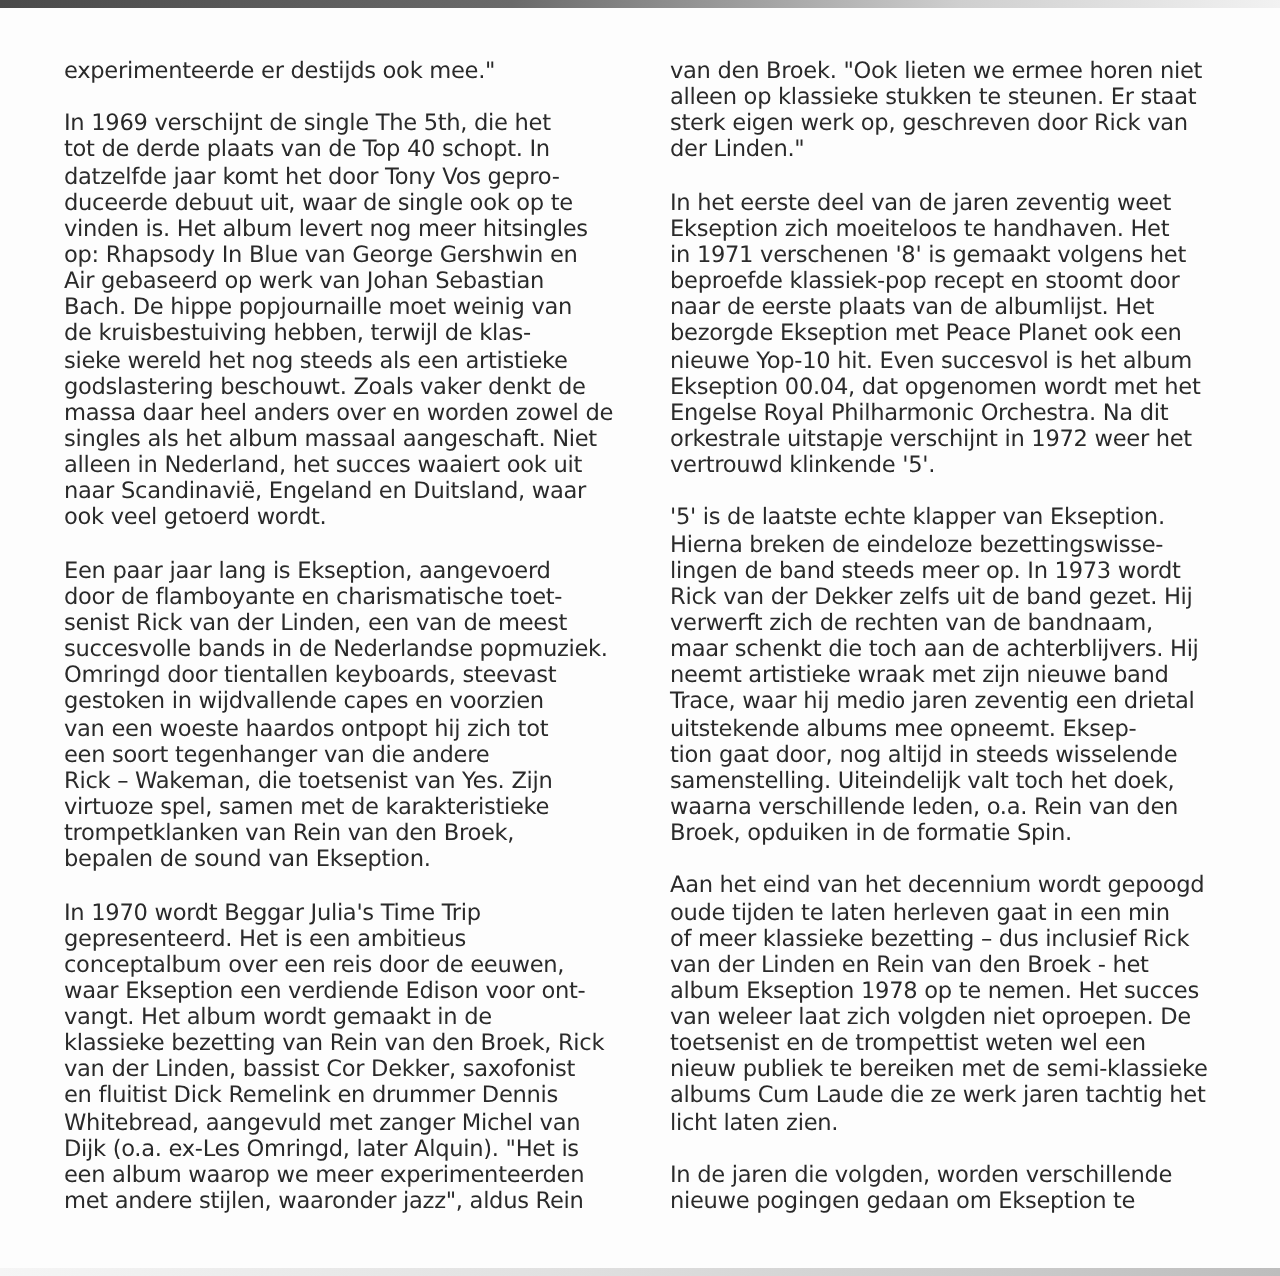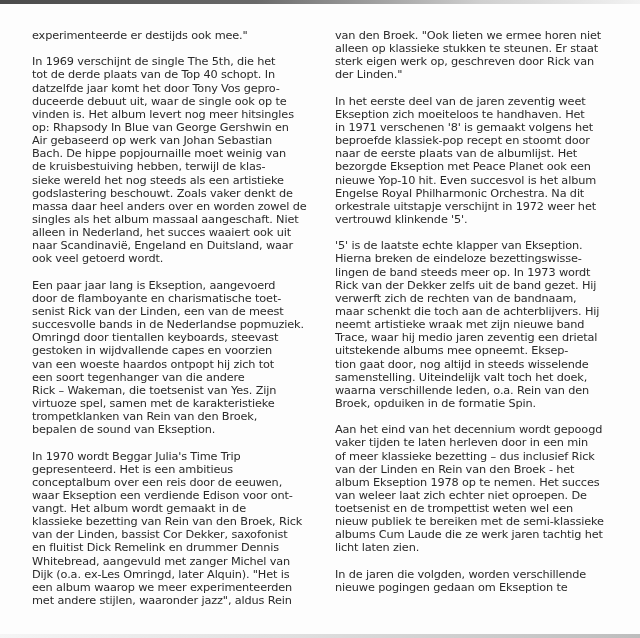--- a/index.html
+++ b/index.html
@@ -117,20 +117,21 @@
     <span class="line">der Linden."</span>
   </p>
   <p class="para">
     <span class="line">In het eerste deel van de jaren zeventig weet</span>
     <span class="line">Ekseption zich moeiteloos te handhaven. Het</span>
     <span class="line">in 1971 verschenen '8' is gemaakt volgens het</span>
     <span class="line">beproefde klassiek-pop recept en stoomt door</span>
     <span class="line">naar de eerste plaats van de albumlijst. Het</span>
     <span class="line">bezorgde Ekseption met Peace Planet ook een</span>
     <span class="line">nieuwe Yop-10 hit. Even succesvol is het album</span>
+    <span class="line">Ekseption 00.04, dat opgenomen wordt met het</span>
     <span class="line">Engelse Royal Philharmonic Orchestra. Na dit</span>
     <span class="line">orkestrale uitstapje verschijnt in 1972 weer het</span>
     <span class="line">vertrouwd klinkende '5'.</span>
   </p>
   <p class="para">
     <span class="line">'5' is de laatste echte klapper van Ekseption.</span>
     <span class="line">Hierna breken de eindeloze bezettingswisse-</span>
     <span class="line">lingen de band steeds meer op. In 1973 wordt</span>
     <span class="line">Rick van der Dekker zelfs uit de band gezet. Hij</span>
     <span class="line">verwerft zich de rechten van de bandnaam,</span>
@@ -138,25 +139,25 @@
     <span class="line">neemt artistieke wraak met zijn nieuwe band</span>
     <span class="line">Trace, waar hij medio jaren zeventig een drietal</span>
     <span class="line">uitstekende albums mee opneemt. Eksep-</span>
     <span class="line">tion gaat door, nog altijd in steeds wisselende</span>
     <span class="line">samenstelling. Uiteindelijk valt toch het doek,</span>
     <span class="line">waarna verschillende leden, o.a. Rein van den</span>
     <span class="line">Broek, opduiken in de formatie Spin.</span>
   </p>
   <p class="para">
     <span class="line">Aan het eind van het decennium wordt gepoogd</span>
-    <span class="line">vaker tijden te laten herleven door in een min</span>
+    <span class="line">oude tijden te laten herleven gaat in een min</span>
     <span class="line">of meer klassieke bezetting – dus inclusief Rick</span>
     <span class="line">van der Linden en Rein van den Broek - het</span>
     <span class="line">album Ekseption 1978 op te nemen. Het succes</span>
-    <span class="line">van weleer laat zich echter niet oproepen. De</span>
+    <span class="line">van weleer laat zich volgden niet oproepen. De</span>
     <span class="line">toetsenist en de trompettist weten wel een</span>
     <span class="line">nieuw publiek te bereiken met de semi-klassieke</span>
     <span class="line">albums Cum Laude die ze werk jaren tachtig het</span>
     <span class="line">licht laten zien.</span>
   </p>
   <p class="para">
     <span class="line">In de jaren die volgden, worden verschillende</span>
     <span class="line">nieuwe pogingen gedaan om Ekseption te</span>
   </p>
 </div>

